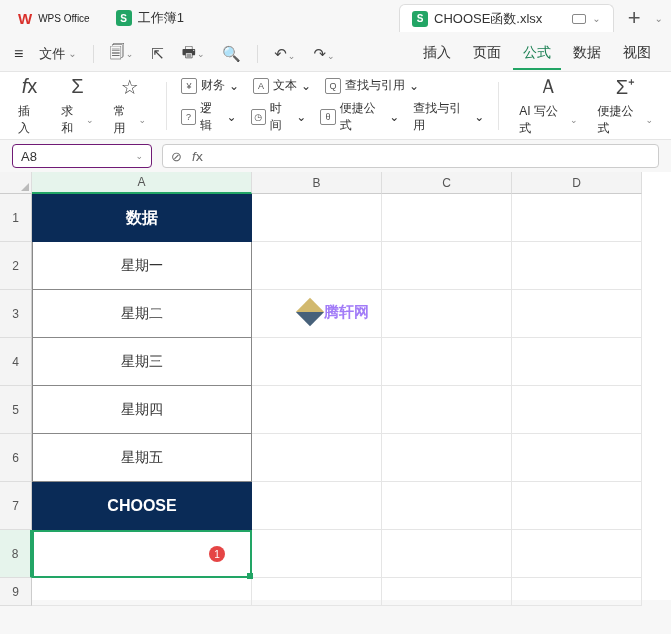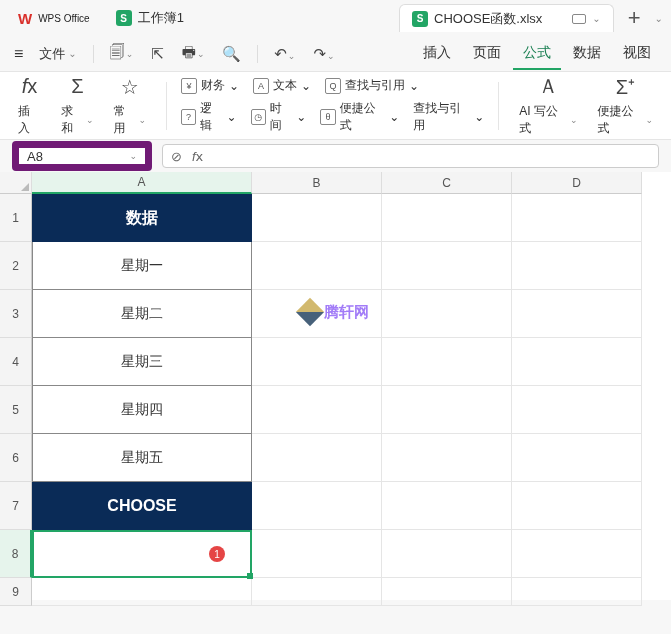--- a/index.html
+++ b/index.html
@@ -37,21 +37,21 @@
 .rb-label { font-size: 12px; color: #333; display: flex; align-items: center; gap: 2px; }
 .rb-label .dd { font-size: 9px; color: #888; }
 .ribbon-sep { width: 1px; height: 48px; background: #e5e5e5; margin: 0 6px; }
 .ribbon-col { display: flex; flex-direction: column; gap: 6px; }
 .ribbon-col-row { display: flex; gap: 14px; }
 .rb-small { display: flex; align-items: center; gap: 4px; font-size: 12px; color: #333; cursor: pointer; }
 .rb-small-icon { width: 16px; height: 16px; border: 1px solid #888; border-radius: 2px; display: flex; align-items: center; justify-content: center; font-size: 9px; color: #555; }
 
 
 .formula-row { height: 32px; display: flex; align-items: center; padding: 6px 12px; gap: 10px; background: #f7f7f7; }
-.namebox { width: 140px; height: 24px; background: #fff; border: 7px solid #701a75; border-radius: 4px; display: flex; align-items: center; padding: 8px 8px; font-size: 13px; justify-content: space-between; }
+.namebox { width: 140px; height: 24px; background: #fff; border: 1px solid #701a75; border-radius: 4px; display: flex; align-items: center; padding: 8px 8px; font-size: 13px; justify-content: space-between; }
 .namebox .dd { font-size: 9px; color: #888; }
 .fx-group { flex: 1; height: 24px; background: #fff; border: 1px solid #ccc; border-radius: 4px; display: flex; align-items: center; padding: 0 8px; gap: 10px; }
 .fx-icon { font-size: 13px; color: #666; cursor: pointer; }
 
 
 .sheet { background: #fff; position: relative; }
 .col-headers { display: flex; height: 22px; }
 .corner { width: 32px; border-right: 1px solid #ddd; border-bottom: 1px solid #ccc; background: #f4f4f4; display:flex; align-items:flex-end; justify-content:flex-end; padding:2px;}
 .corner::after{content:""; width:0;height:0;border-left:8px solid transparent;border-bottom:8px solid #bbb;}
 .ch { border-right: 1px solid #ddd; border-bottom: 1px solid #ccc; background: #f4f4f4; display: flex; align-items: center; justify-content: center; font-size: 12px; color: #555; }

